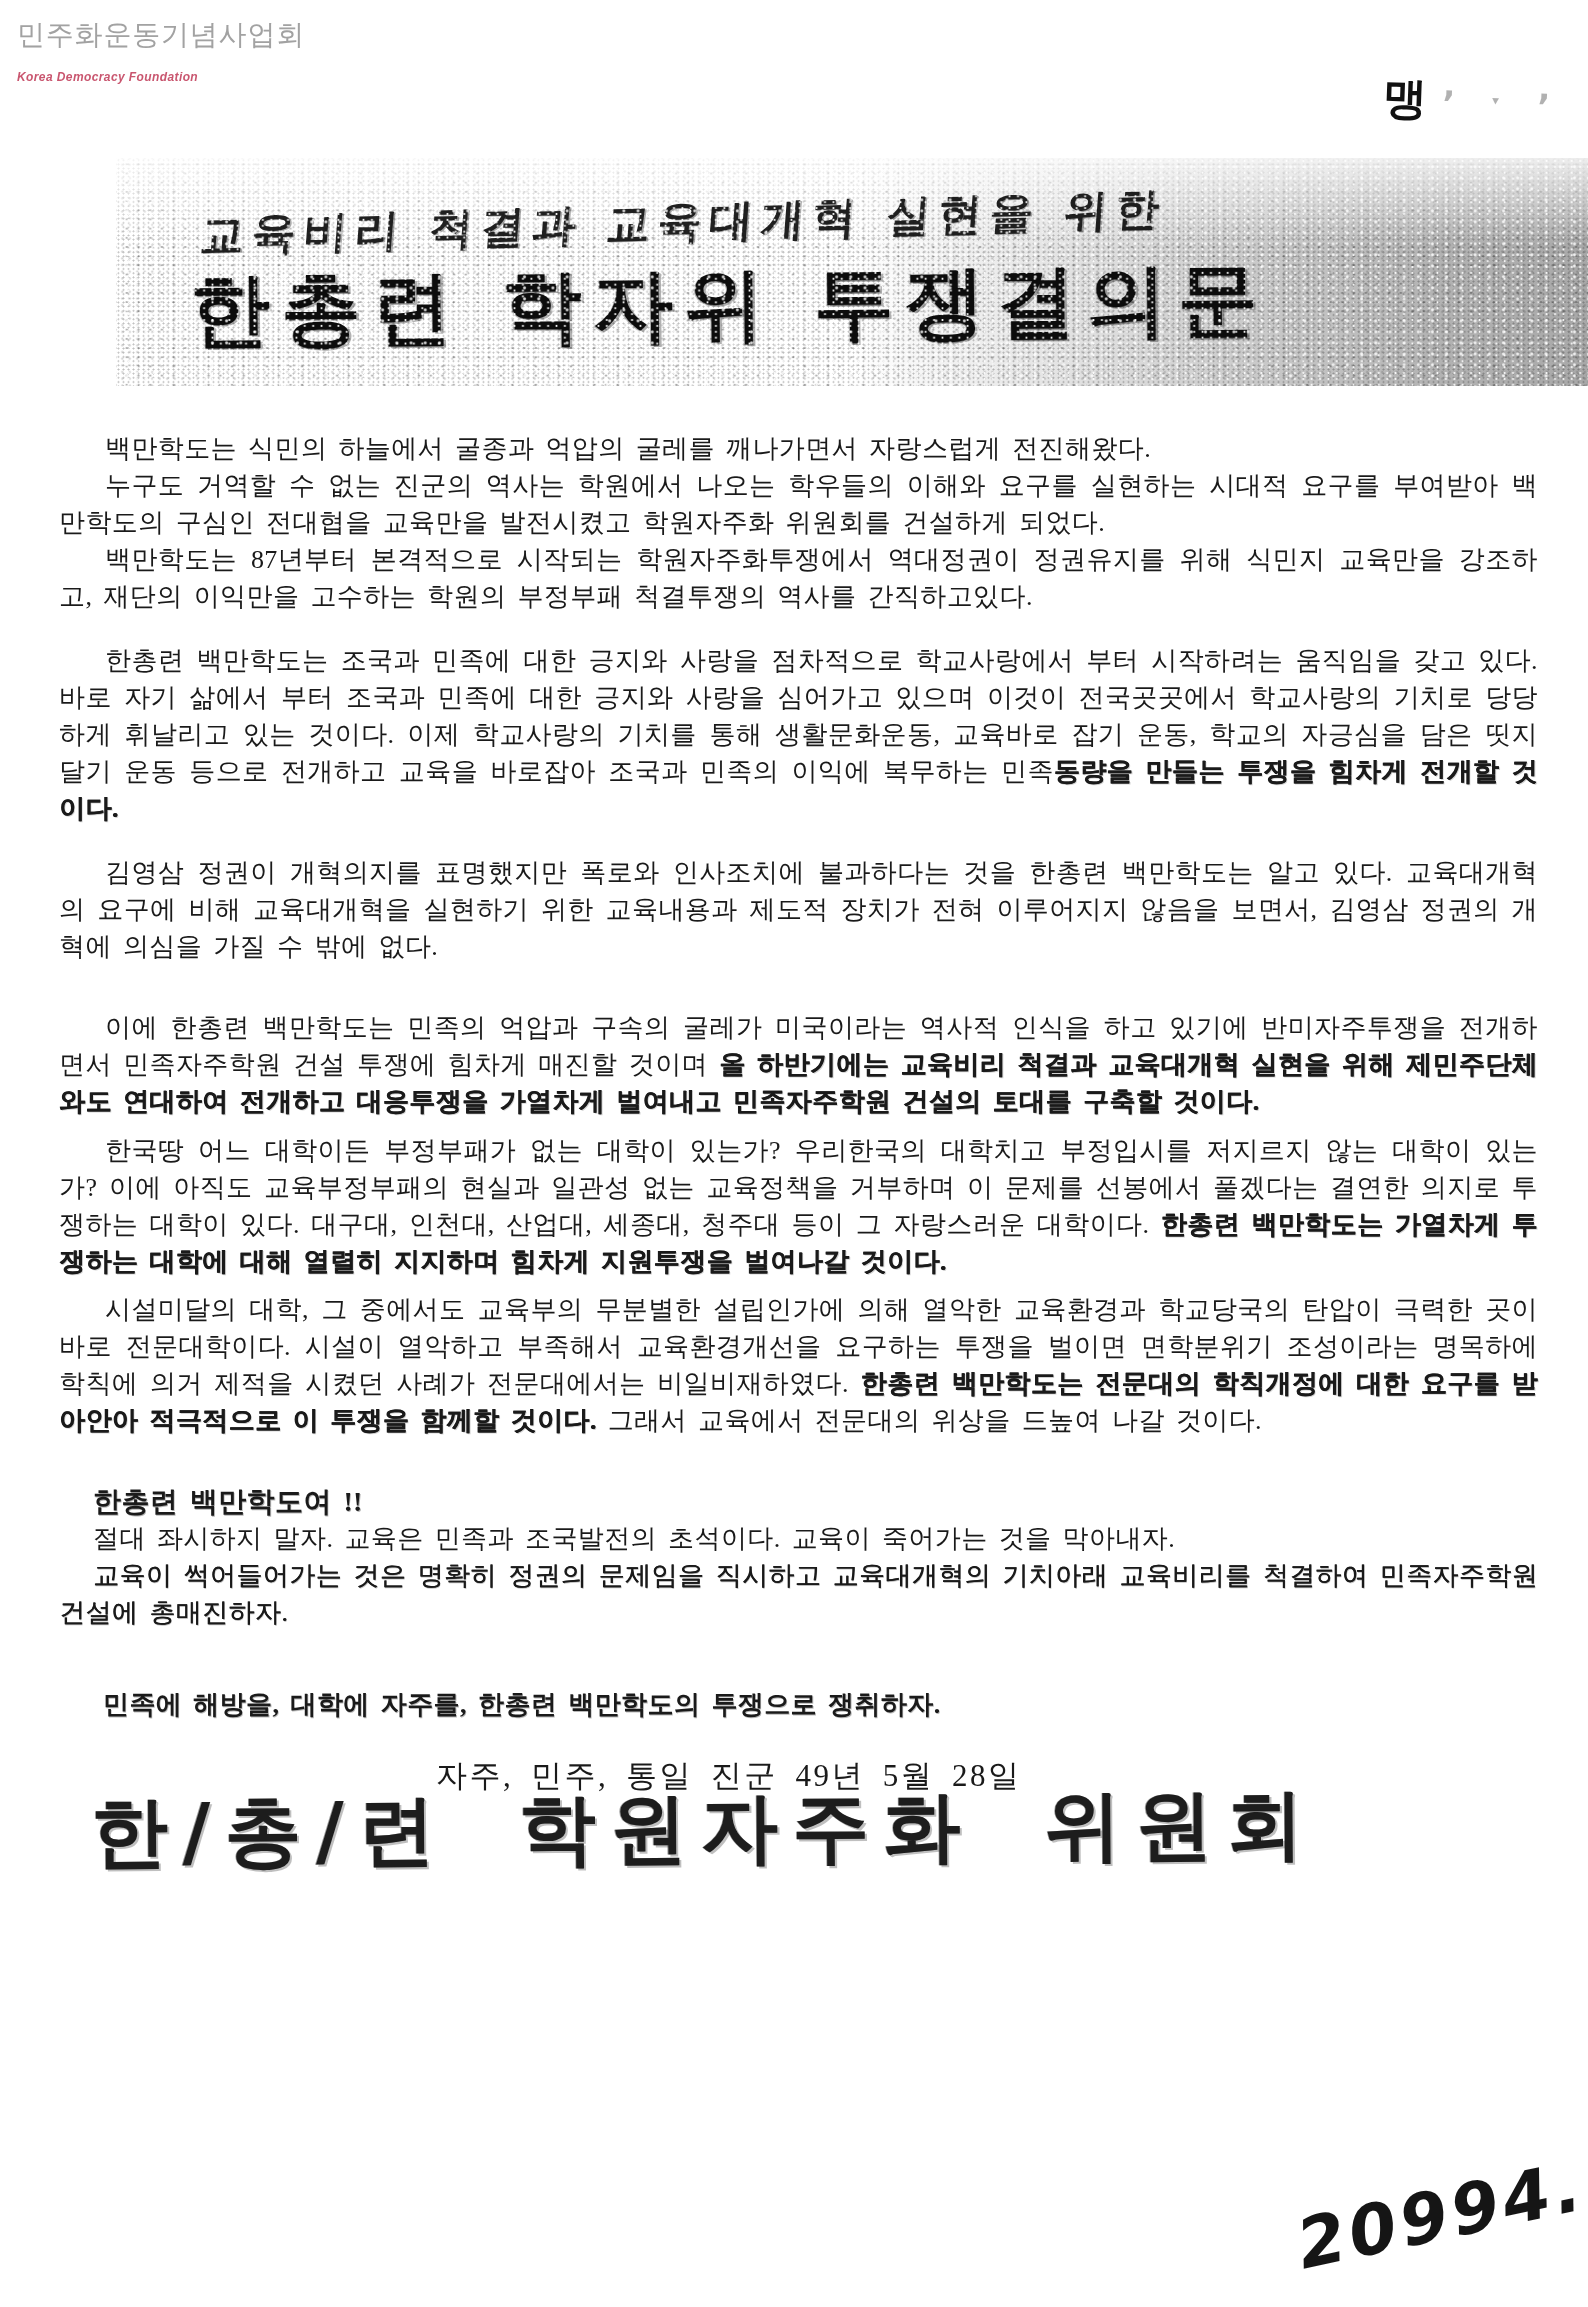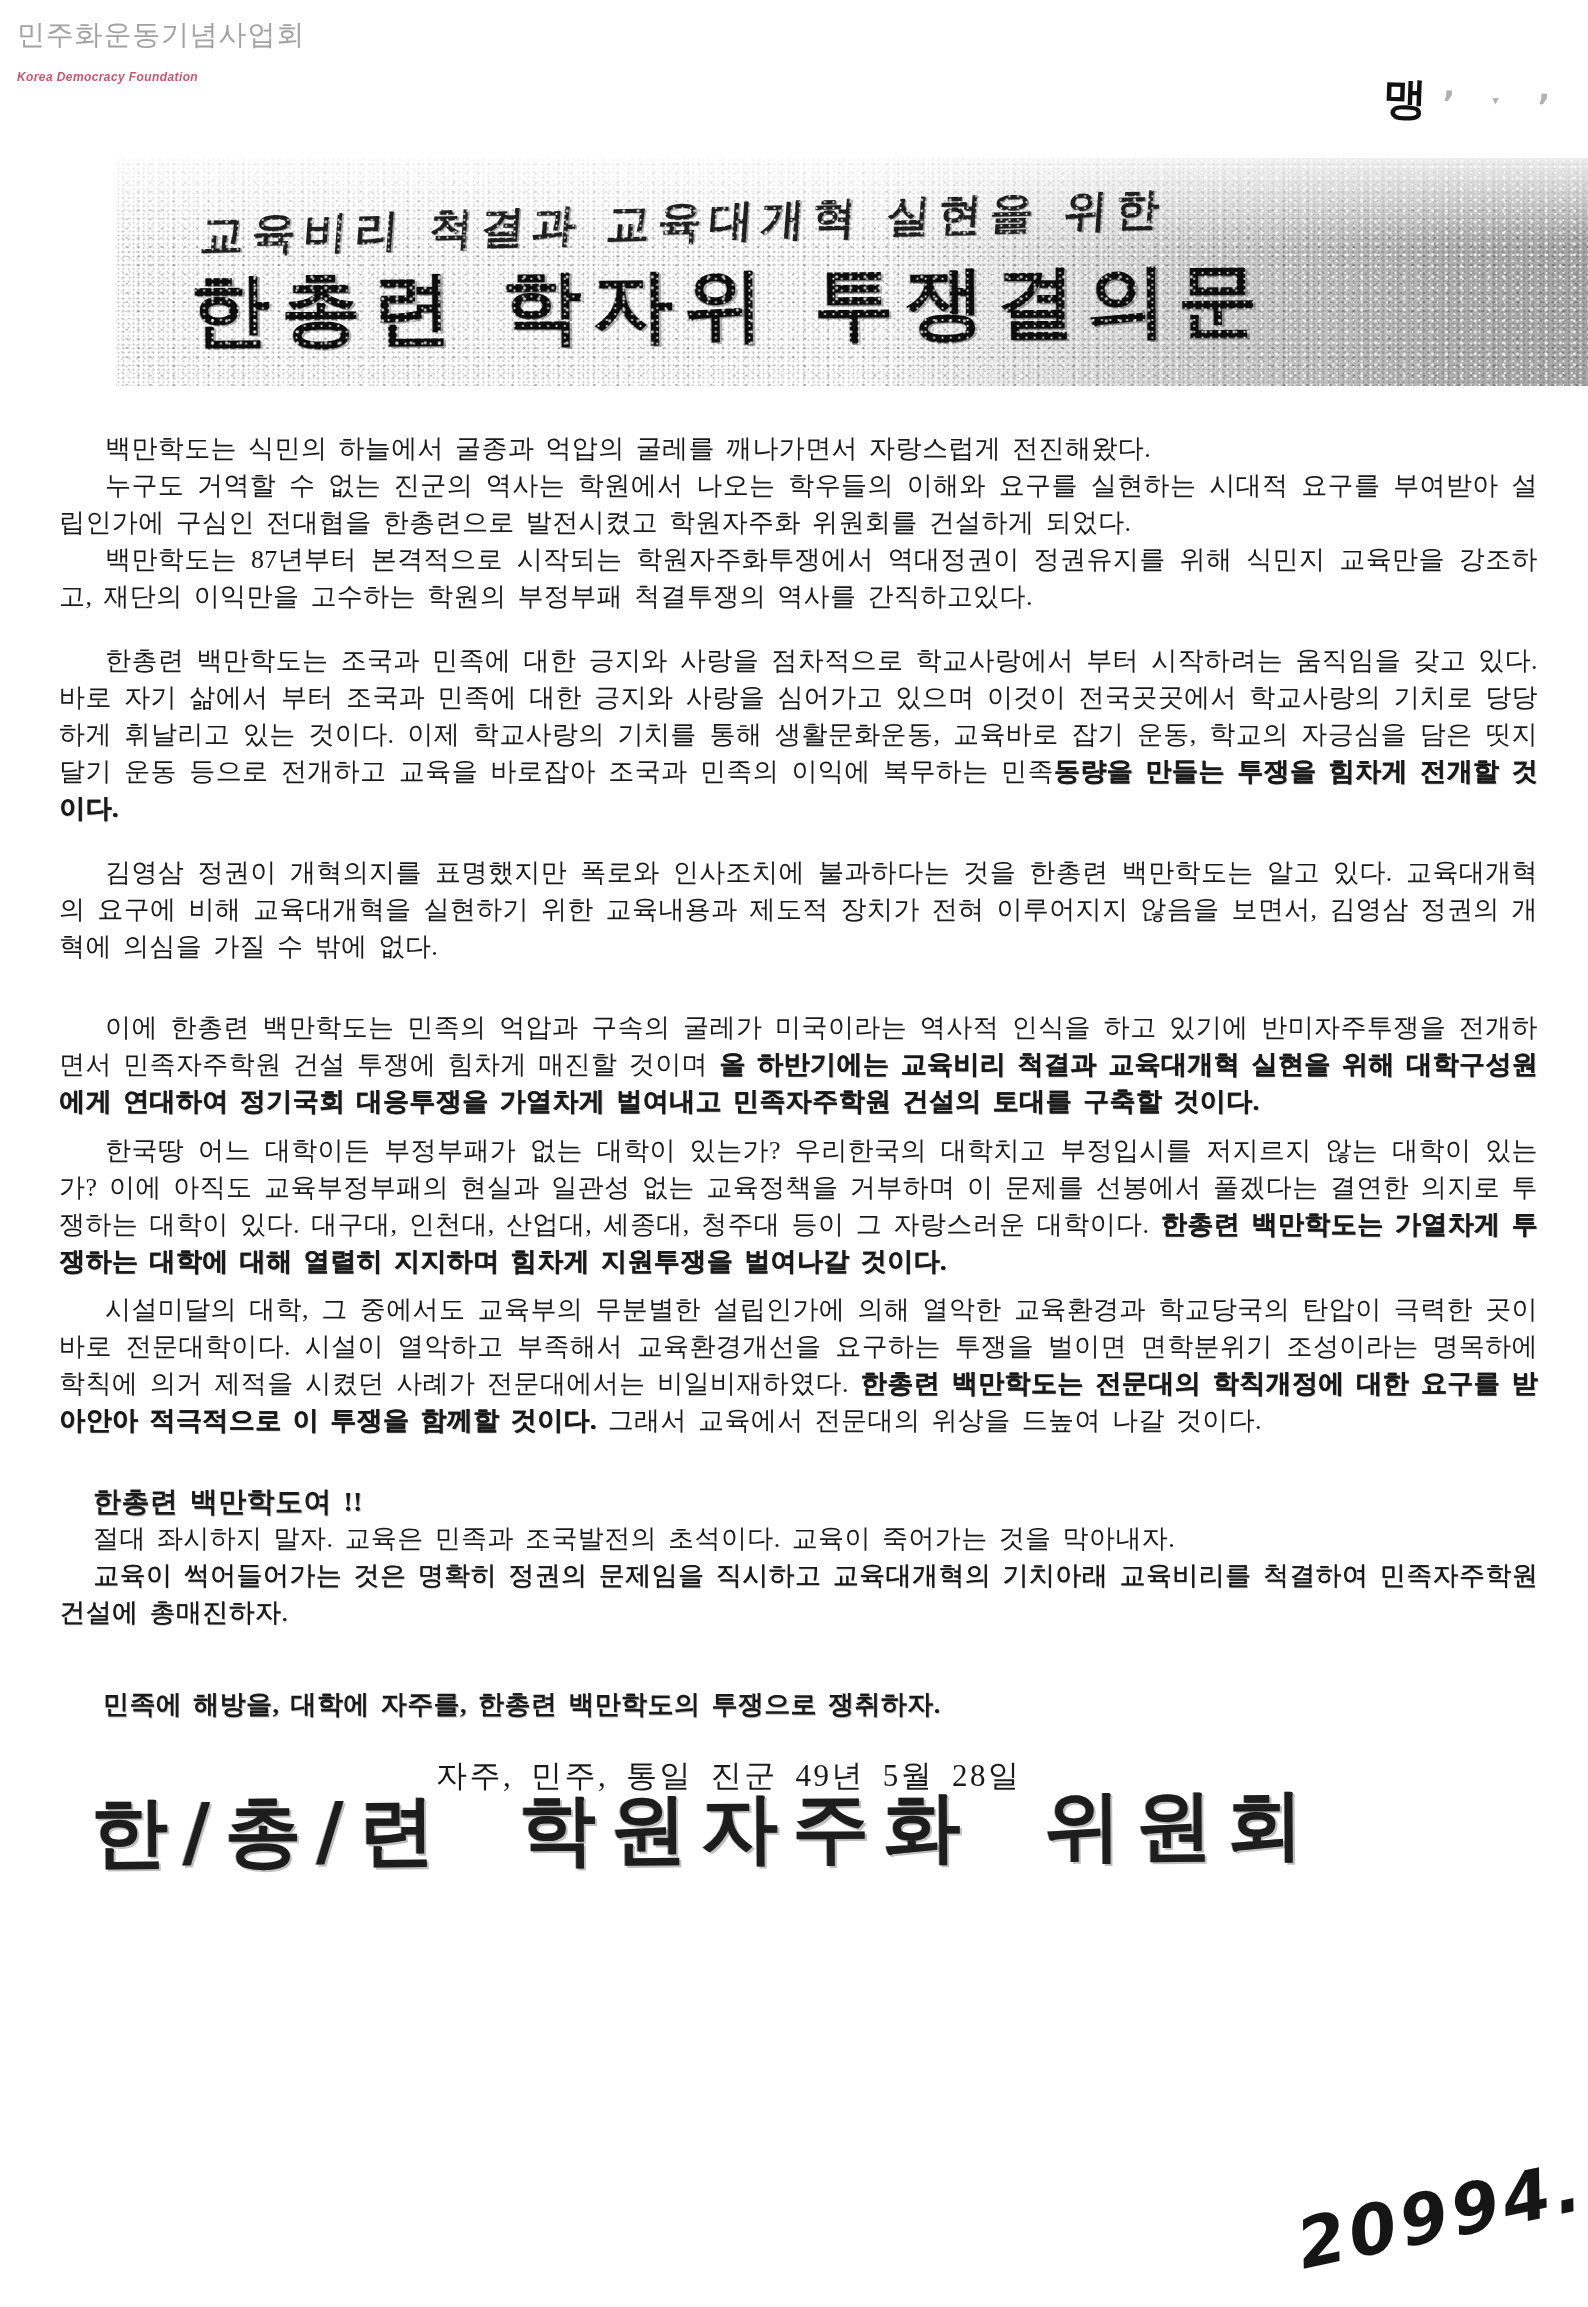--- a/index.html
+++ b/index.html
@@ -138,28 +138,28 @@
   </div>
 
   <div class="banner">
     <div class="banner-subtitle">교육비리 척결과 교육대개혁 실현을 위한</div>
     <div class="banner-title">한총련 학자위 투쟁결의문</div>
   </div>
 
   <div class="body-flow">
 
     <p class="para"><span>백만학도는 식민의 하늘에서 굴종과 억압의 굴레를 깨나가면서 자랑스럽게 전진해왔다.</span></p>
-    <p class="para"><span>누구도 거역할 수 없는 진군의 역사는 학원에서 나오는 학우들의 이해와 요구를 실현하는 시대적 요구를 부여받아 설립인가에 구심인 전대협을 한총련으로 발전시켰고 학원자주화 위원회를 건설하게 되었다.</span></p>
+    <p class="para"><span>누구도 거역할 수 없는 진군의 역사는 학원에서 나오는 학우들의 이해와 요구를 실현하는 시대적 요구를 부여받아 백만학도의 구심인 전대협을 교육만을 발전시켰고 학원자주화 위원회를 건설하게 되었다.</span></p>
     <p class="para"><span>백만학도는 87년부터 본격적으로 시작되는 학원자주화투쟁에서 역대정권이 정권유지를 위해 식민지 교육만을 강조하고, 재단의 이익만을 고수하는 학원의 부정부패 척결투쟁의 역사를 간직하고있다.</span></p>
 
     <p class="para gap-m"><span>한총련 백만학도는 조국과 민족에 대한 긍지와 사랑을 점차적으로 학교사랑에서 부터 시작하려는 움직임을 갖고 있다. 바로 자기 삶에서 부터 조국과 민족에 대한 긍지와 사랑을 심어가고 있으며 이것이 전국곳곳에서 학교사랑의 기치로 당당하게 휘날리고 있는 것이다. 이제 학교사랑의 기치를 통해 생활문화운동, 교육바로 잡기 운동, 학교의 자긍심을 담은 띳지 달기 운동 등으로 전개하고 교육을 바로잡아 조국과 민족의 이익에 복무하는 민족</span><span class="em">동량을 만들는 투쟁을 힘차게 전개할 것이다.</span></p>
 
     <p class="para gap-m"><span>김영삼 정권이 개혁의지를 표명했지만 폭로와 인사조치에 불과하다는 것을 한총련 백만학도는 알고 있다. 교육대개혁의 요구에 비해 교육대개혁을 실현하기 위한 교육내용과 제도적 장치가 전혀 이루어지지 않음을 보면서, 김영삼 정권의 개혁에 의심을 가질 수 밖에 없다.</span></p>
 
-    <p class="para gap-l"><span>이에 한총련 백만학도는 민족의 억압과 구속의 굴레가 미국이라는 역사적 인식을 하고 있기에 반미자주투쟁을 전개하면서 민족자주학원 건설 투쟁에 힘차게 매진할 것이며 </span><span class="em">올 하반기에는 교육비리 척결과 교육대개혁 실현을 위해 대학구성원에게 연대하여 정기국회 대응투쟁을 가열차게 벌여내고 민족자주학원 건설의 토대를 구축할 것이다.</span></p>
+    <p class="para gap-l"><span>이에 한총련 백만학도는 민족의 억압과 구속의 굴레가 미국이라는 역사적 인식을 하고 있기에 반미자주투쟁을 전개하면서 민족자주학원 건설 투쟁에 힘차게 매진할 것이며 </span><span class="em">올 하반기에는 교육비리 척결과 교육대개혁 실현을 위해 제민주단체와도 연대하여 전개하고 대응투쟁을 가열차게 벌여내고 민족자주학원 건설의 토대를 구축할 것이다.</span></p>
 
     <p class="para gap-s"><span>한국땅 어느 대학이든 부정부패가 없는 대학이 있는가? 우리한국의 대학치고 부정입시를 저지르지 않는 대학이 있는가? 이에 아직도 교육부정부패의 현실과 일관성 없는 교육정책을 거부하며 이 문제를 선봉에서 풀겠다는 결연한 의지로 투쟁하는 대학이 있다. 대구대, 인천대, 산업대, 세종대, 청주대 등이 그 자랑스러운 대학이다. </span><span class="em">한총련 백만학도는 가열차게 투쟁하는 대학에 대해 열렬히 지지하며 힘차게 지원투쟁을 벌여나갈 것이다.</span></p>
 
 
     <p class="para gap-s"><span>시설미달의 대학, 그 중에서도 교육부의 무분별한 설립인가에 의해 열악한 교육환경과 학교당국의 탄압이 극력한 곳이 바로 전문대학이다. 시설이 열악하고 부족해서 교육환경개선을 요구하는 투쟁을 벌이면 면학분위기 조성이라는 명목하에 학칙에 의거 제적을 시켰던 사례가 전문대에서는 비일비재하였다. </span><span class="em">한총련 백만학도는 전문대의 학칙개정에 대한 요구를 받아안아 적극적으로 이 투쟁을 함께할 것이다.</span><span> 그래서 교육에서 전문대의 위상을 드높여 나갈 것이다.</span></p>
 
     <p class="address">한총련 백만학도여 !!</p>
     <p class="closing-line">절대 좌시하지 말자. 교육은 민족과 조국발전의 초석이다. 교육이 죽어가는 것을 막아내자.</p>
     <p class="closing-line bold-line">교육이 썩어들어가는 것은 명확히 정권의 문제임을 직시하고 교육대개혁의 기치아래 교육비리를 척결하여 민족자주학원 건설에 총매진하자.</p>
 

